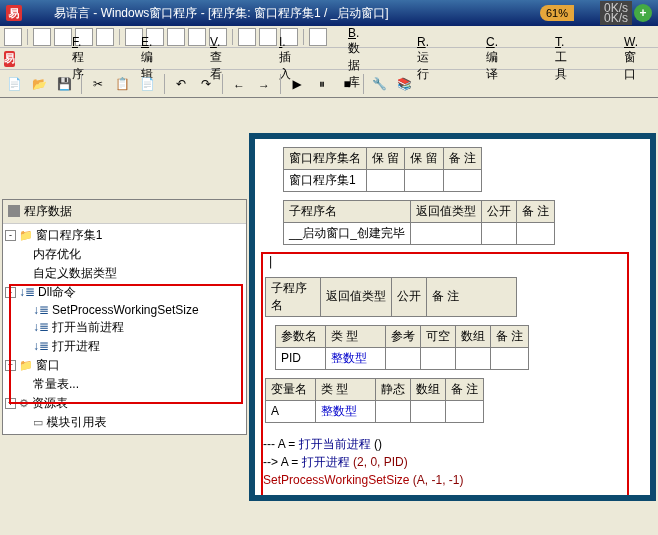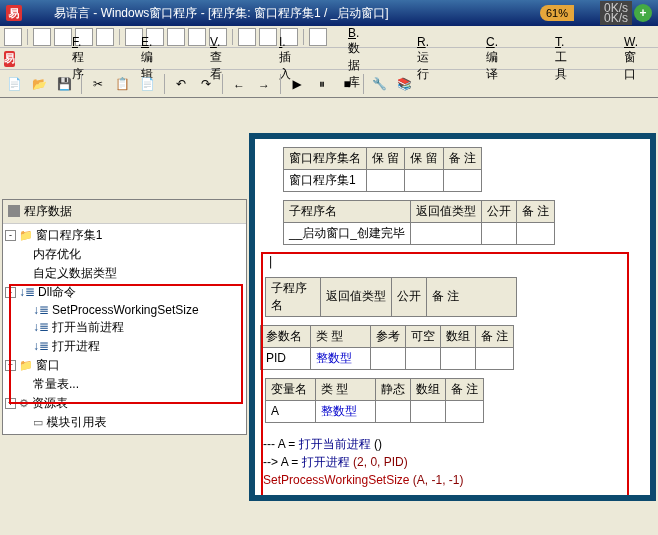--- a/index.html
+++ b/index.html
@@ -241,21 +241,21 @@
         <tbody>
             <tr>
           <th style="width:55px">子程序名</th>
           <th>返回值类型</th>
           <th>公开</th>
           <th style="width:90px">备 注</th>
         </tr>
       </tbody>
         </table>
 
-      <table class="grid-table" style="margin-left:1px">
+      <table class="grid-table" style="margin-left:16px">
         <tbody>
             <tr>
           <th style="width:50px">参数名</th>
           <th style="width:60px">类 型</th>
           <th>参考</th>
           <th>可空</th>
           <th>数组</th>
           <th>备 注</th>
         </tr>
         <tr>

